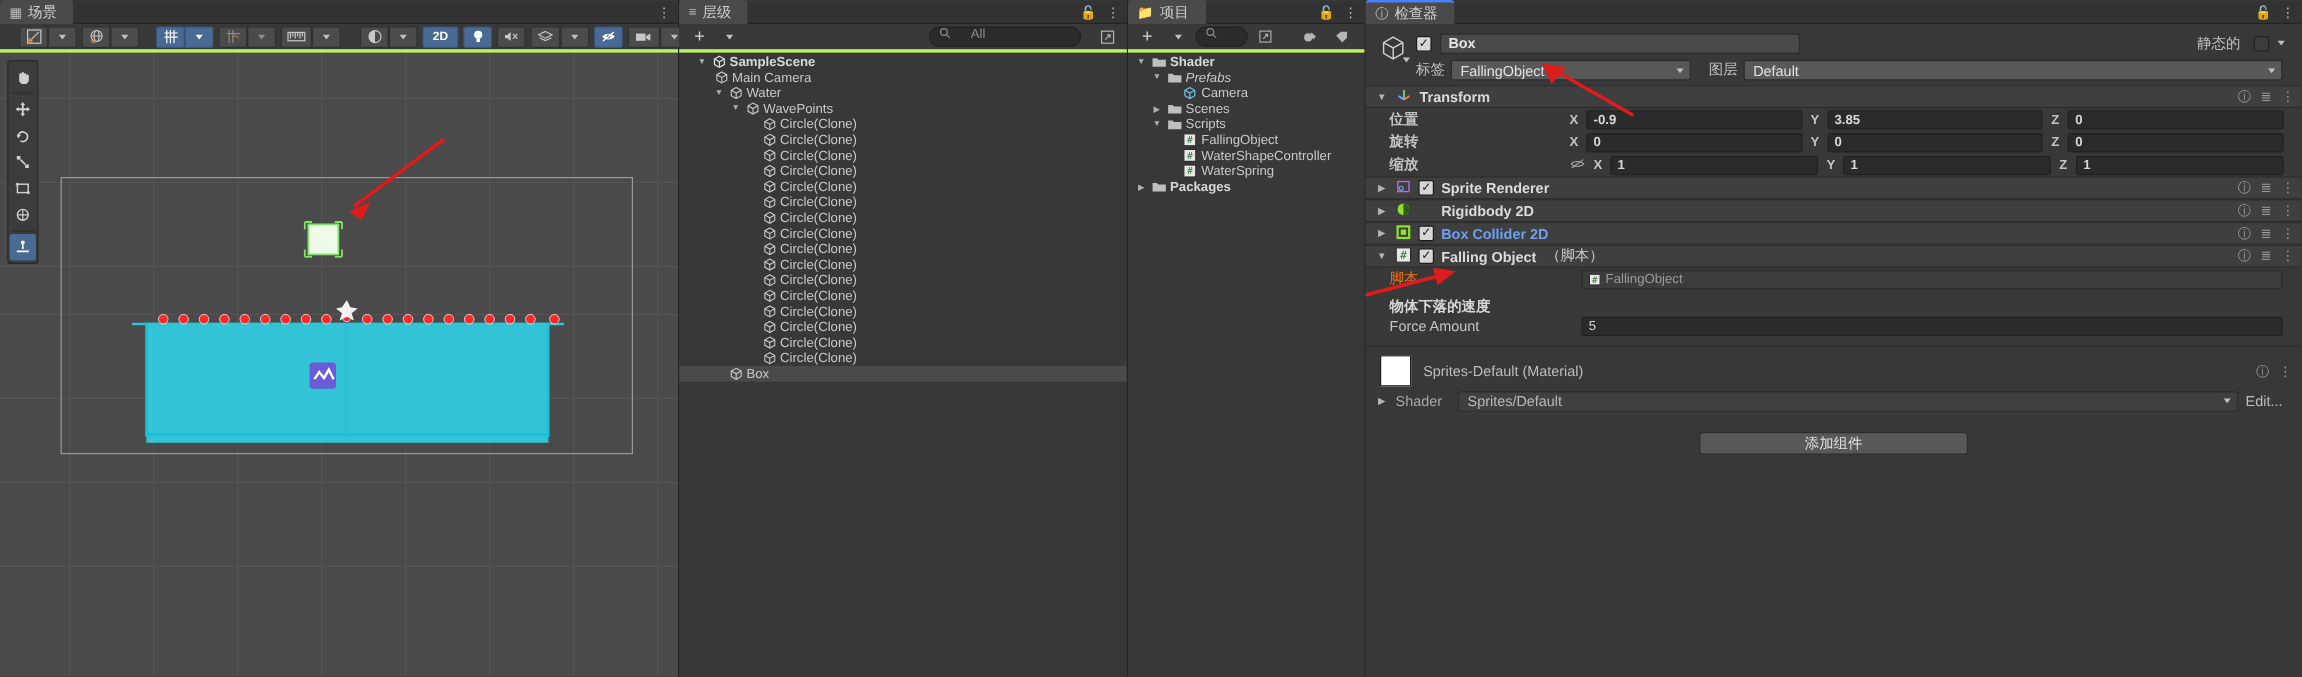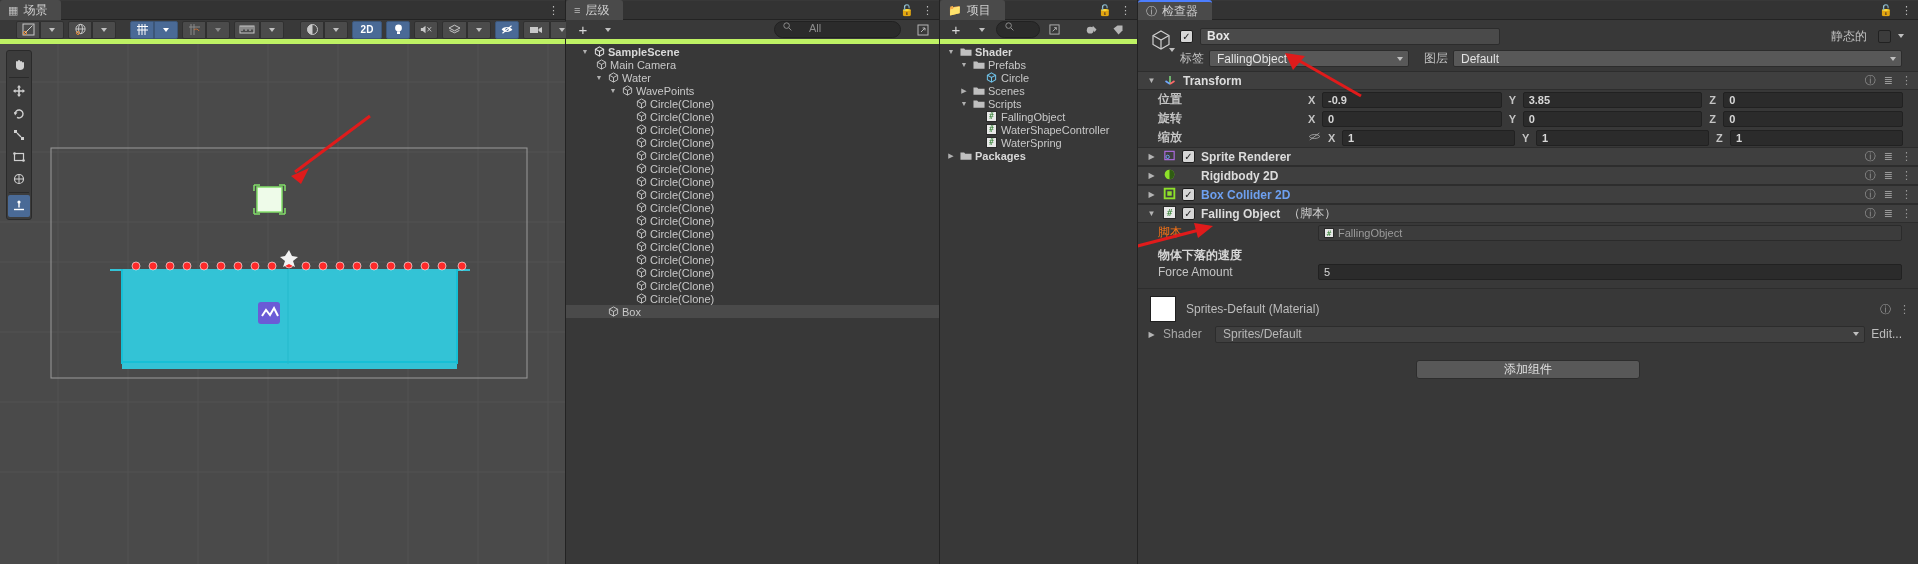--- a/index.html
+++ b/index.html
@@ -23,21 +23,21 @@
     height: 20px; background: #4a4a4a; color: #cfcfcf;
     display: flex; align-items: center; gap: 5px;
     padding: 0 14px 0 8px; font-size: 12px;
     border-top-left-radius: 3px; border-top-right-radius: 3px;
   }
   .tab.active-blue { border-top: 2px solid #4c7eff; }
   .tabbar .tabfill { flex: 1; height: 19px; background: #333333; border-bottom: 1px solid #232323; }
   .tab-icons { position: absolute; right: 6px; bottom: 3px; display: flex; gap: 8px; align-items: center; }
 
   .toolrow {
-    height: 24px; background: #393939; border-bottom: 5px solid #bef264;
+    height: 24px; background: #393939; border-bottom: 3px solid #bef264;
     display: flex; align-items: center; padding: 0 4px; gap: 2px; flex: 0 0 24px;
   }
 
   .tbtn {
     height: 18px; min-width: 24px; background: #4b4b4b; border: 1px solid #303030;
     border-radius: 2px; display: flex; align-items: center; justify-content: center;
     color: #c8c8c8; font-size: 10px; padding: 0 4px;
   }
   .tbtn.on { background: #4a6a96; border-color: #3c5678; color: #fff; }
   .tbtn.flat { background: transparent; border: none; }
@@ -739,38 +739,38 @@
     <div class="tree" id="project-tree">
         <div class="prow bold" style="padding-left: 6px;">
           <span class="tw" style="width:10px;display:flex;justify-content:center;font-size:7px;color:#b0b0b0">▼</span>
           <span class="glyph" style="width:13px;display:flex;justify-content:center">
             <svg width="12" height="11" viewBox="0 0 13 11">
               <path d="M0.5 2.2h4l1.2 1.4h6.8v6.4H0.5z" fill="#bfbfbf"></path>
             </svg>
           </span>
           <span>Shader</span>
         </div>
-        <div class="prow" style="padding-left: 19px;">
+        <div class="prow" style="padding-left: 19px; font-style: italic;">
           <span class="tw" style="width:10px;display:flex;justify-content:center;font-size:7px;color:#b0b0b0">▼</span>
           <span class="glyph" style="width:13px;display:flex;justify-content:center">
             <svg width="12" height="11" viewBox="0 0 13 11">
               <path d="M0.5 2.2h4l1.2 1.4h6.8v6.4H0.5z" fill="#bfbfbf"></path>
             </svg>
           </span>
           <span>Prefabs</span>
         </div>
         <div class="prow" style="padding-left: 32px;">
           <span class="tw" style="width:10px;display:flex;justify-content:center;font-size:7px;color:#b0b0b0"></span>
           <span class="glyph" style="width:13px;display:flex;justify-content:center">
             <svg width="11" height="11" viewBox="0 0 12 12">
               <path d="M6 1 10.5 3.5v5L6 11 1.5 8.5v-5z" fill="none" stroke="#6fc3ea" stroke-width="1.1"></path>
               <path d="M1.5 3.5 6 6l4.5-2.5M6 6v5" stroke="#6fc3ea" stroke-width="1.1" fill="none"></path>
             </svg>
           </span>
-          <span>Circle</span>
+          <span>Camera</span>
         </div>
         <div class="prow" style="padding-left: 19px;">
           <span class="tw" style="width:10px;display:flex;justify-content:center;font-size:7px;color:#b0b0b0">▶</span>
           <span class="glyph" style="width:13px;display:flex;justify-content:center">
             <svg width="12" height="11" viewBox="0 0 13 11">
               <path d="M0.5 2.2h4l1.2 1.4h6.8v6.4H0.5z" fill="#bfbfbf"></path>
             </svg>
           </span>
           <span>Scenes</span>
         </div>

